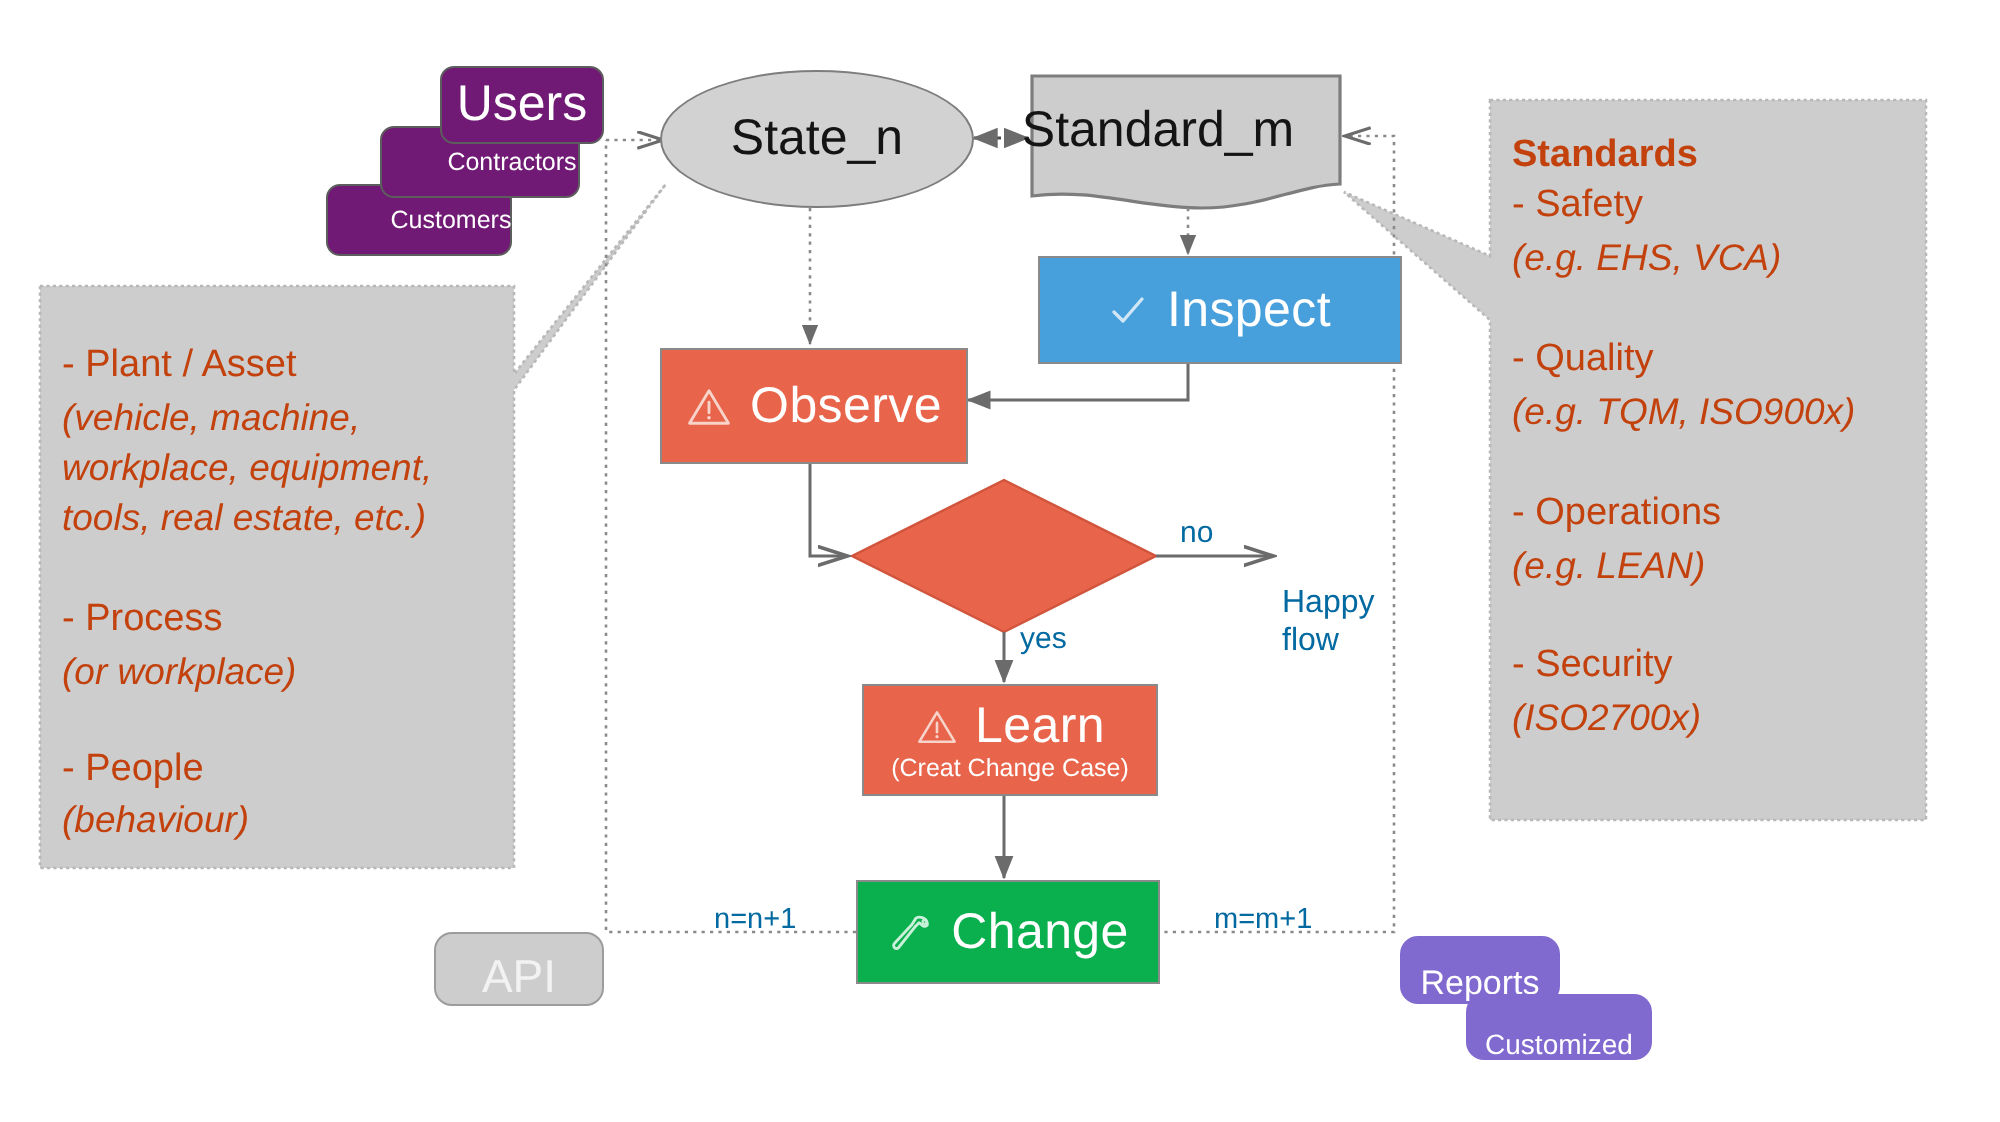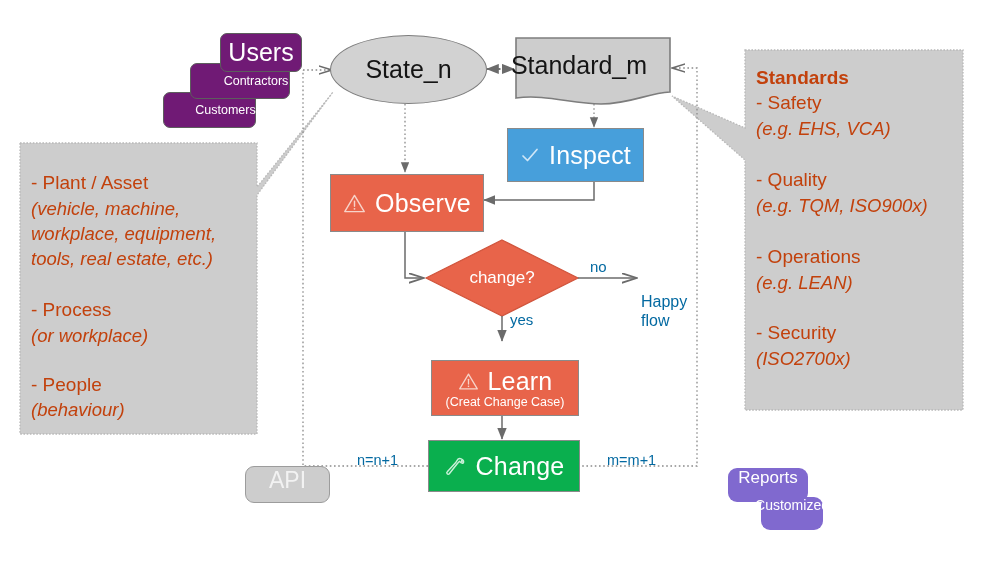--- a/index.html
+++ b/index.html
@@ -93,23 +93,22 @@
     font-size: 15px;
     white-space: pre;
   }
   .elabel.small { font-size: 14.5px; }
   .elabel.hf { font-size: 16px; line-height: 1.15; margin-top: 32px; }
 
   
   .chip {
     position: absolute;
     border-radius: 9px;
-    display: flex; align-items: flex-start; justify-content: center;
-    color: #ffffff;
-    margin-left: 28px;
+    display: flex; align-items: flex-end; justify-content: center;
+    color: #ffffff;
   }
   .chip-api {
     background: #cdcdcd;
     border: 1.4px solid #9c9c9c;
     font-size: 23px;
     color: #f2f2f2;
   }
   .chip-purple { background: #8069cf; }
   .chip-purple.main { font-size: 17px; }
   .chip-purple.sub  { font-size: 14px; }
@@ -199,45 +198,42 @@
   </div>
 
   <div class="ellipse" style="left:330px; top:35px; width:157px; height:69px;">
     <span>State_n</span>
   </div>
 
   <div class="node" style="left:516px; top:38px; width:126px; height:54px; display:flex; align-items:center; justify-content:center;">
     <span style="font-size:25px; color:#141414;">Standard_m</span>
   </div>
 
-  <div class="pbox box-inspect" style="left:507px; top:128px; width:137px; height:54px;">
+  <div class="pbox box-inspect" style="left:519px; top:128px; width:182px; height:54px;">
     <span class="ico">
       <svg width="20" height="20" viewBox="0 0 20 20">
         <path d="M3 11 L7.5 15.5 L17 4.5" fill="none" stroke="#cfe6f7" stroke-width="1.7" stroke-linecap="round" stroke-linejoin="round"></path>
       </svg>
     </span>
     <span class="label">Inspect</span>
   </div>
 
   <div class="pbox box-observe" style="left:330px; top:174px; width:154px; height:58px;">
     <span class="ico">
       <svg width="23" height="21" viewBox="0 0 24 22">
         <path d="M12 2.5 L22.2 19.5 L1.8 19.5 Z" fill="none" stroke="#f7d3c9" stroke-width="1.5" stroke-linejoin="round"></path>
         <path d="M12 8.5 L12 14" stroke="#f7d3c9" stroke-width="1.5" stroke-linecap="round"></path>
         <circle cx="12" cy="16.6" r="0.95" fill="#f7d3c9"></circle>
       </svg>
     </span>
     <span class="label">Observe</span>
   </div>
 
-  <div class="diamond-label" style="left:452px; top:266px; width:100px; height:24px;">
-    <span>change?</span>
-  </div>
-
-  <div class="pbox box-learn" style="left:431px; top:360px; width:148px; height:56px;align-items:center;">
+
+  <div class="pbox box-learn" style="left:431px; top:342px; width:148px; height:56px;align-items:center;">
     <div class="learn-row">
       <span class="ico">
         <svg width="21" height="19" viewBox="0 0 24 22">
           <path d="M12 2.5 L22.2 19.5 L1.8 19.5 Z" fill="none" stroke="#f7d3c9" stroke-width="1.5" stroke-linejoin="round"></path>
           <path d="M12 8.5 L12 14" stroke="#f7d3c9" stroke-width="1.5" stroke-linecap="round"></path>
           <circle cx="12" cy="16.6" r="0.95" fill="#f7d3c9"></circle>
         </svg>
       </span>
       <span class="label">Learn</span>
     </div>
@@ -264,17 +260,17 @@
   <div class="elabel small" style="left:357px; top:452px;">n=n+1</div>
   <div class="elabel small" style="left:607px; top:452px;">m=m+1</div>
 
   <div class="chip chip-api" style="left:217px; top:466px; width:85px; height:37px;">
     <span>API</span>
   </div>
 
   <div class="chip chip-purple main" style="left:700px; top:468px; width:80px; height:34px;">
     <span>Reports</span>
   </div>
-  <div class="chip chip-purple sub" style="left:733px; top:497px; width:62px; height:33px;">
+  <div class="chip chip-purple sub" style="left:733px; top:497px; width:93px; height:33px;">
     <span>Customized</span>
   </div>
 
 </div>
 
 </body></html>

